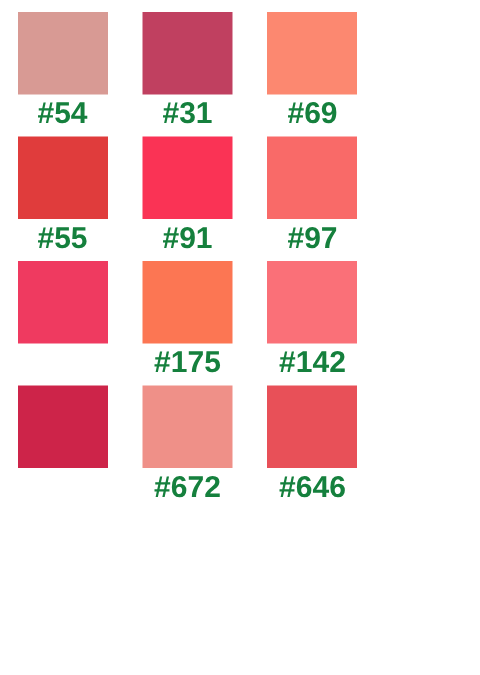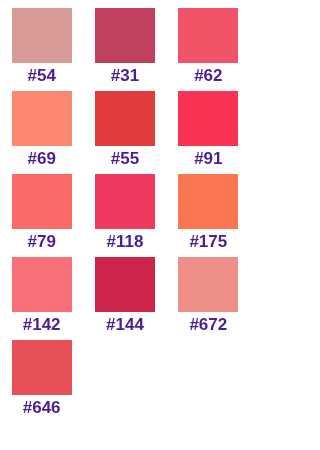--- a/index.html
+++ b/index.html
@@ -27,23 +27,23 @@
     align-items: center;
     justify-content: flex-start;
   }
   .swatch-chip {
     width: 60px;
     height: 55px;
     display: block;
   }
   .swatch-label {
     margin-top: 4px;
-    font-size: 17px;
+    font-size: 20px;
     font-weight: bold;
-    color: #4c1d95;
+    color: #15803d;
     letter-spacing: 0px;
     line-height: 18px;
     text-align: center;
     font-family: "Liberation Sans", sans-serif;
   }
 </style>
 </head>
 <body>
 
 <div class="palette-grid">
@@ -51,65 +51,59 @@
   <div class="swatch-cell">
     <span class="swatch-chip" style="background-color: rgb(216, 154, 148);"></span>
     <span class="swatch-label">#54</span>
   </div>
 
   <div class="swatch-cell">
     <span class="swatch-chip" style="background-color: rgb(192, 64, 96);"></span>
     <span class="swatch-label">#31</span>
   </div>
 
-  <div class="swatch-cell">
-    <span class="swatch-chip" style="background-color: rgb(239, 85, 102);"></span>
-    <span class="swatch-label">#62</span>
-  </div>
 
   <div class="swatch-cell">
     <span class="swatch-chip" style="background-color: rgb(252, 136, 112);"></span>
     <span class="swatch-label">#69</span>
   </div>
 
   <div class="swatch-cell">
     <span class="swatch-chip" style="background-color: rgb(224, 60, 60);"></span>
     <span class="swatch-label">#55</span>
   </div>
 
 
   <div class="swatch-cell">
     <span class="swatch-chip" style="background-color: rgb(250, 51, 85);"></span>
     <span class="swatch-label">#91</span>
   </div>
 
   <div class="swatch-cell">
     <span class="swatch-chip" style="background-color: rgb(249, 106, 104);"></span>
-    <span class="swatch-label">#79</span>
+    <span class="swatch-label">#97</span>
   </div>
 
 
   <div class="swatch-cell">
     <span class="swatch-chip" style="background-color: rgb(239, 58, 96);"></span>
-    <span class="swatch-label">#118</span>
   </div>
 
   <div class="swatch-cell">
     <span class="swatch-chip" style="background-color: rgb(252, 118, 83);"></span>
     <span class="swatch-label">#175</span>
   </div>
 
   <div class="swatch-cell">
     <span class="swatch-chip" style="background-color: rgb(250, 112, 120);"></span>
     <span class="swatch-label">#142</span>
   </div>
 
   <div class="swatch-cell">
     <span class="swatch-chip" style="background-color: rgb(205, 36, 73);"></span>
-    <span class="swatch-label">#144</span>
   </div>
 
   <div class="swatch-cell">
     <span class="swatch-chip" style="background-color: rgb(239, 144, 136);"></span>
     <span class="swatch-label">#672</span>
   </div>
 
   <div class="swatch-cell">
     <span class="swatch-chip" style="background-color: rgb(232, 80, 88);"></span>
     <span class="swatch-label">#646</span>

